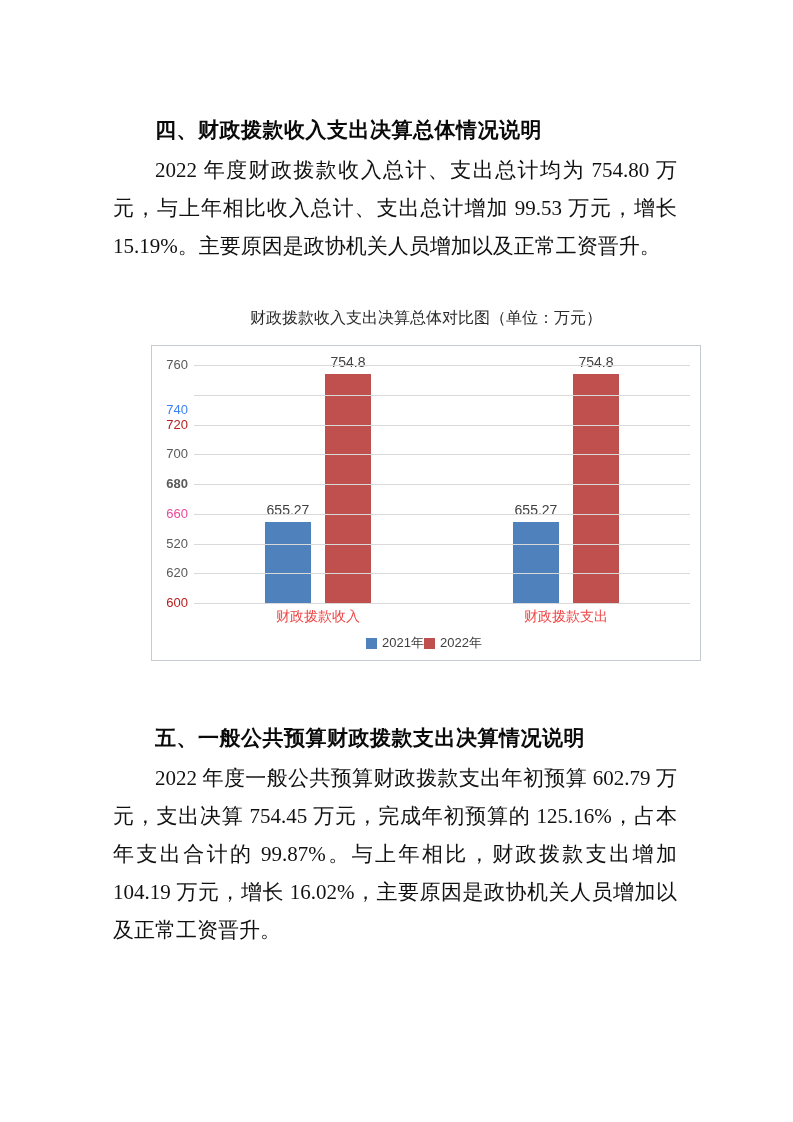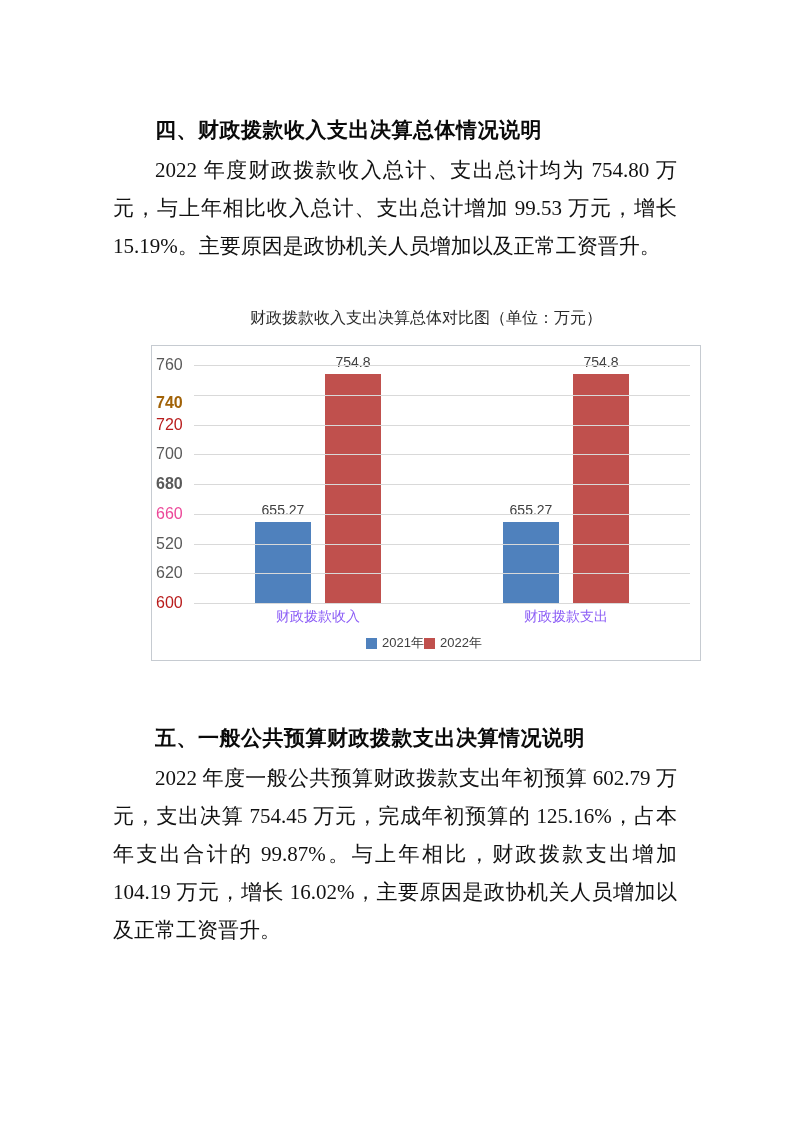--- a/index.html
+++ b/index.html
@@ -68,62 +68,62 @@
   .gridline{
     position:absolute;
     left:0;right:0;
     height:1px;
     background:#d9d9d9;
   }
   .tick-label{
     position:absolute;
     left:-38px;
     width:32px;
-    text-align:left;
-    font-size:16px;
+    text-align:right;
+    font-size:13px;
     color:#595959;
     line-height:14px;
   }
   .bars-layer{
     position:absolute;
     left:0;right:0;bottom:0;
     height:238px;
     display:flex;
   }
   .bar-group{
     flex:1;
     display:flex;
     justify-content:center;
     align-items:flex-end;
     gap:14px;
   }
   .bar{
     position:relative;
-    width:56px;
+    width:46px;
   }
   .bar-label{
     position:absolute;
     top:-20px;
     left:50%;
     transform:translateX(-50%);
     white-space:nowrap;
     font-size:14px;
     color:#404040;
   }
   .x-labels{
     margin-left:36px;
     display:flex;
     padding-top:4px;
     height:20px;
   }
   .x-label{
     flex:1;
     text-align:center;
     font-size:14px;
-    color:#8b5cf6;
+    color:#ef4444;
   }
   .legend{
     margin-top:6px;
     height:18px;
     display:flex;
     justify-content:center;
     align-items:center;
   }
   .legend-item{
     display:flex;
@@ -178,21 +178,21 @@
             <div class="tick-label" style="bottom: 53.5px; color: rgb(89, 89, 89);">520</div>
             <div class="gridline" style="bottom: 89.25px; background: rgb(217, 217, 217);"></div>
             <div class="tick-label" style="bottom: 83.25px; color: #ec4899;">660</div>
             <div class="gridline" style="bottom: 119px; background: rgb(217, 217, 217);"></div>
             <div class="tick-label" style="bottom: 113px; color: rgb(89, 89, 89); font-weight: bold;">680</div>
             <div class="gridline" style="bottom: 148.75px; background: rgb(217, 217, 217);"></div>
             <div class="tick-label" style="bottom: 142.75px; color: rgb(89, 89, 89);">700</div>
             <div class="gridline" style="bottom: 178.5px; background: rgb(217, 217, 217);"></div>
             <div class="tick-label" style="bottom: 172.5px; color: #b91c1c;">720</div>
             <div class="gridline" style="bottom: 208.25px; background: rgb(217, 217, 217);"></div>
-            <div class="tick-label" style="bottom: 194px; color: #a16207; font-weight: bold;">740</div>
+            <div class="tick-label" style="bottom: 187px; color: #3b82f6;">740</div>
             <div class="gridline" style="bottom: 238px; background: rgb(217, 217, 217);"></div>
             <div class="tick-label" style="bottom: 232px; color: rgb(89, 89, 89);">760</div>
           </div>
         <div class="x-labels" id="x-labels">
             <div class="x-label">财政拨款收入</div>
             <div class="x-label">财政拨款支出</div>
           </div>
         <div class="legend" id="legend">
             <div class="legend-item">
               <span class="legend-swatch" style="background: rgb(79, 129, 189);"></span>

